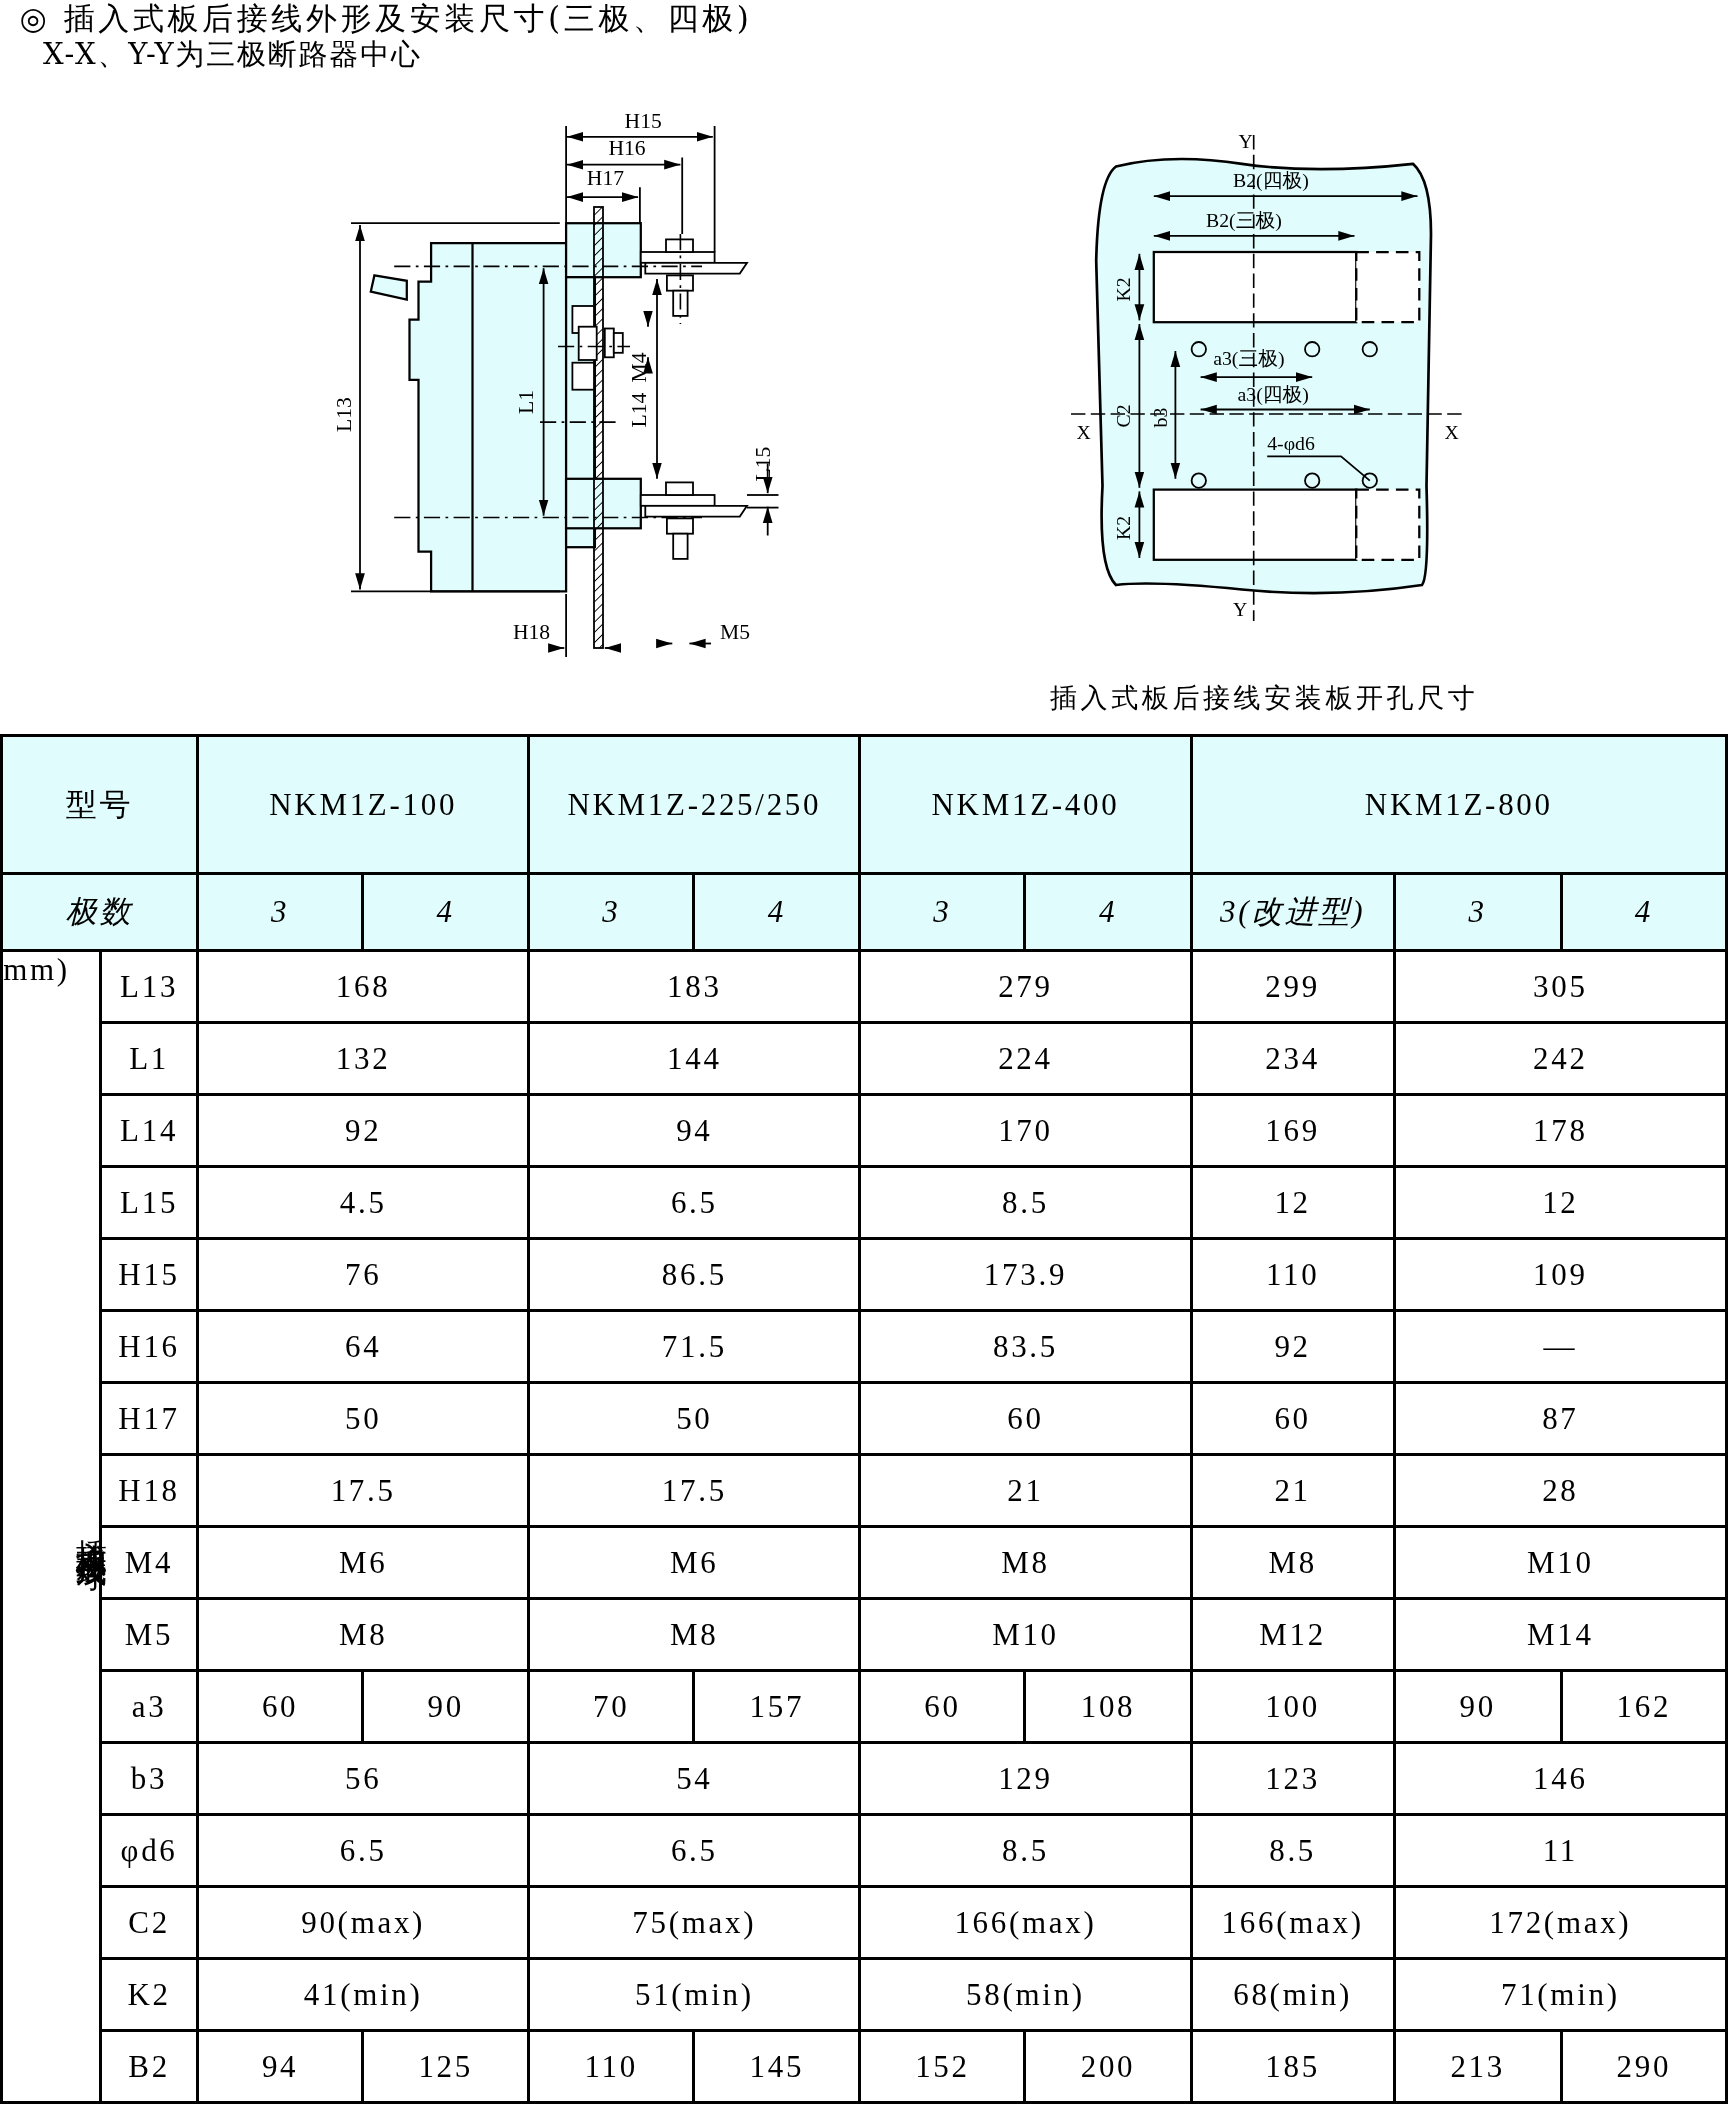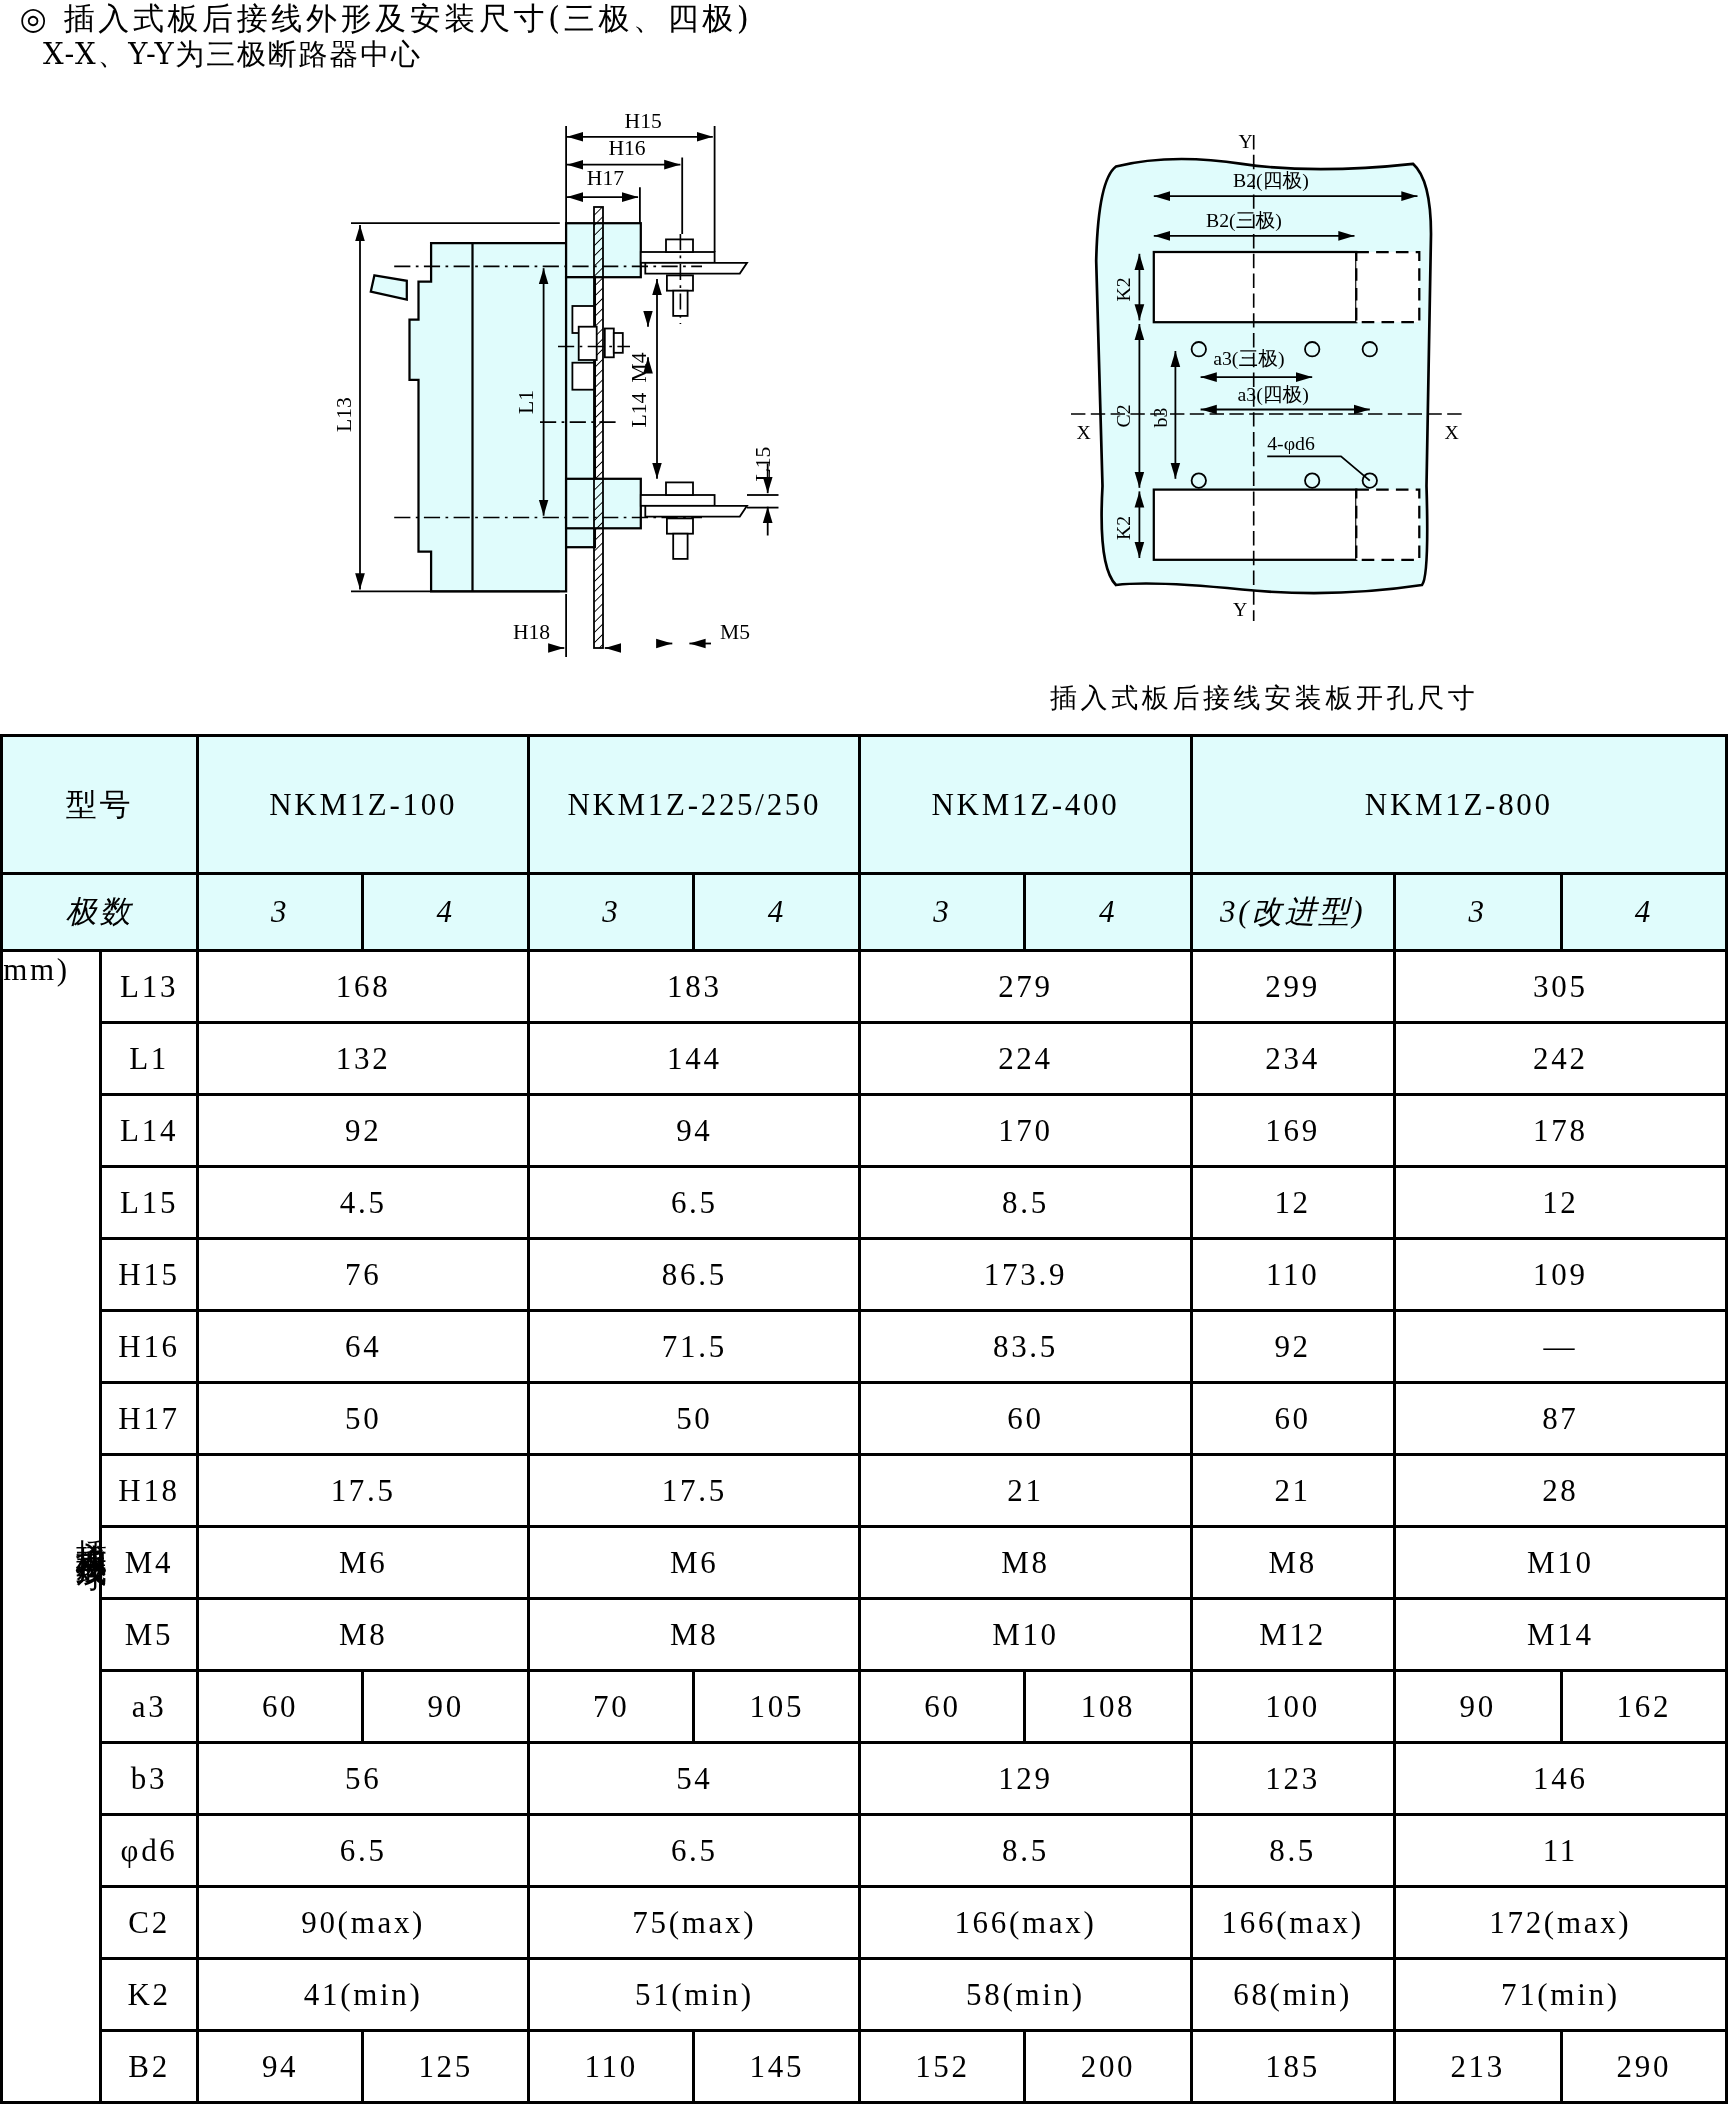--- a/index.html
+++ b/index.html
@@ -282,21 +282,21 @@
         <td colspan="2">M8</td>
         <td colspan="2">M10</td>
         <td colspan="1">M12</td>
         <td colspan="2">M14</td>
       </tr>
       <tr class="body">
         <td>a3</td>
         <td colspan="1">60</td>
         <td colspan="1">90</td>
         <td colspan="1">70</td>
-        <td colspan="1">105</td>
+        <td colspan="1">157</td>
         <td colspan="1">60</td>
         <td colspan="1">108</td>
         <td colspan="1">100</td>
         <td colspan="1">90</td>
         <td colspan="1">162</td>
       </tr>
       <tr class="body">
         <td>b3</td>
         <td colspan="2">56</td>
         <td colspan="2">54</td>

